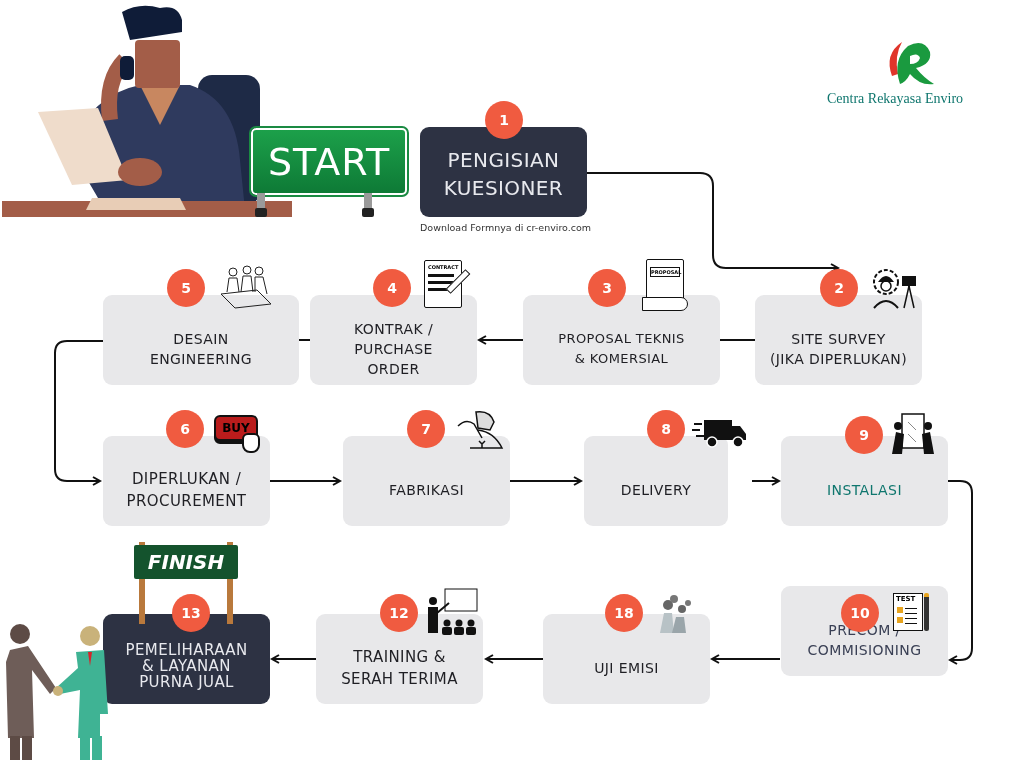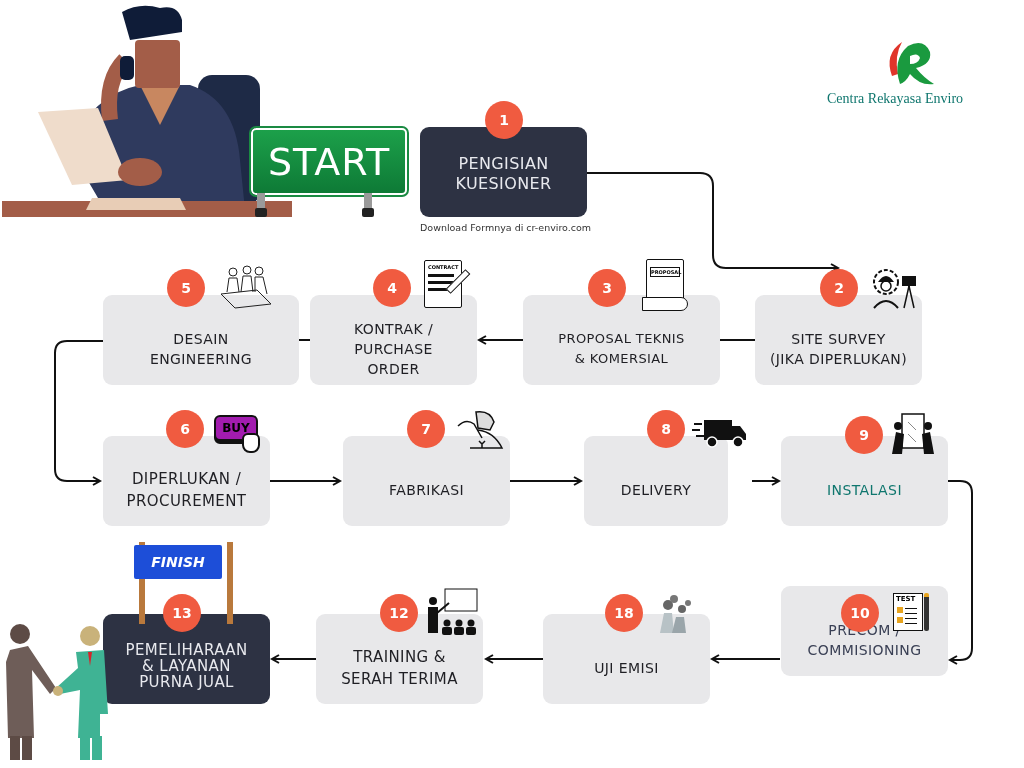--- a/index.html
+++ b/index.html
@@ -81,21 +81,21 @@
 <div class="abs" style="left:362px;top:208px;width:12px;height:9px;background:#222;border-radius:2px"></div>
 
 <svg class="abs" style="left:880px;top:36px" width="54" height="54">
   <path d="M12,40 Q4,18 22,6 Q14,20 18,38 Z" fill="#e0352b"></path>
   <path d="M20,48 Q12,24 28,10 Q44,2 50,16 Q52,28 36,32 Q44,42 54,48 Q40,50 30,38 Q26,46 20,48 Z" fill="#1a9a3f"></path>
   <path d="M30,20 Q38,16 40,22 Q38,28 30,28 Z" fill="#fff"></path>
 </svg>
 <div class="abs logo-text" style="left:827px;top:91px">Centra Rekayasa Enviro</div>
 
 <div class="step-box dark" style="left:420px;top:127px;width:167px;height:90px;padding-top:4px">
-  <span class="step-label" style="font-size:16px;line-height:20px">PENGISIAN
+  <span class="step-label" style="font-size:20px;line-height:28px">PENGISIAN
 KUESIONER</span>
 </div>
 <div class="badge" style="left:485px;top:101px">1</div>
 <div class="abs note" style="left:420px;top:222px">Download Formnya di cr-enviro.com</div>
 
 <div class="step-box" style="left:755px;top:295px;width:167px;height:90px">
   <span class="step-label">SITE SURVEY
 (JIKA DIPERLUKAN)</span>
 </div>
 <div class="badge" style="left:820px;top:269px">2</div>
@@ -150,21 +150,21 @@
     <path d="M4,30 L40,26 L54,40 L18,44 Z"></path>
   </g>
 </svg>
 
 <div class="step-box" style="left:103px;top:436px;width:167px;height:90px">
   <span class="step-label" style="font-size:15px;line-height:22px">DIPERLUKAN /
 PROCUREMENT</span>
 </div>
 <div class="badge" style="left:166px;top:410px">6</div>
 <div class="icon" style="left:214px;top:415px;width:50px;height:38px">
-  <div style="position:absolute;left:0;top:0;width:40px;height:22px;border:2px solid #111;border-radius:6px;background:#a21caf;box-shadow:0 3px 0 #111;font-weight:bold;font-size:12px;text-align:center;line-height:22px">BUY</div>
+  <div style="position:absolute;left:0;top:0;width:40px;height:22px;border:2px solid #111;border-radius:6px;background:#b91c1c;box-shadow:0 3px 0 #111;font-weight:bold;font-size:12px;text-align:center;line-height:22px">BUY</div>
   <div style="position:absolute;left:28px;top:18px;width:14px;height:16px;border:2px solid #111;border-radius:6px 6px 8px 8px;background:#fff"></div>
 </div>
 
 <div class="step-box" style="left:343px;top:436px;width:167px;height:90px">
   <span class="step-label">FABRIKASI</span>
 </div>
 <div class="badge" style="left:407px;top:410px">7</div>
 <svg class="icon" style="left:450px;top:408px" width="58" height="44">
   <g fill="none" stroke="#111" stroke-width="1.5">
     <path d="M26,4 Q40,2 44,14 L40,22 L28,20 Z" fill="#ddd"></path>
@@ -246,22 +246,22 @@
 </svg>
 
 <div class="step-box dark" style="left:103px;top:614px;width:167px;height:90px;padding-top:14px">
   <span class="step-label" style="font-size:15px;line-height:16px">PEMELIHARAAN
 &amp; LAYANAN
 PURNA JUAL</span>
 </div>
 
 <div class="abs" style="left:139px;top:542px;width:6px;height:82px;background:#b9793c"></div>
 <div class="abs" style="left:227px;top:542px;width:6px;height:82px;background:#b9793c"></div>
-<div class="abs" style="left:134px;top:545px;width:88px;height:34px;background:#1d4ed8;border-radius:2px;color:#fff;font-weight:bold;font-style:italic;font-size:14px;display:flex;align-items:center;justify-content:center">FINISH</div>
-<div class="badge" style="left:163px;top:594px">13</div>
+<div class="abs" style="left:134px;top:545px;width:104px;height:34px;background:#14532d;border-radius:2px;color:#fff;font-weight:bold;font-style:italic;font-size:20px;display:flex;align-items:center;justify-content:center">FINISH</div>
+<div class="badge" style="left:172px;top:594px">13</div>
 
 <svg class="abs" style="left:0;top:618px" width="112" height="150">
   <circle cx="20" cy="16" r="10" fill="#5d4b45"></circle>
   <path d="M10,32 L28,28 L56,70 L50,76 L32,52 L34,120 L8,120 L6,44 Z" fill="#6e5d58"></path>
   <rect x="10" y="118" width="10" height="24" fill="#5d4b45"></rect>
     <rect x="22" y="118" width="10" height="24" fill="#5d4b45"></rect>
   <circle cx="90" cy="18" r="10" fill="#c9b27a"></circle>
   <path d="M76,34 L104,32 L108,96 L100,96 L100,120 L78,120 L80,72 L60,76 L56,70 L78,50 Z" fill="#3fb394"></path>
   <path d="M88,34 L92,34 L90,48 Z" fill="#d8232a"></path>
   <rect x="80" y="118" width="10" height="24" fill="#3fb394"></rect>

